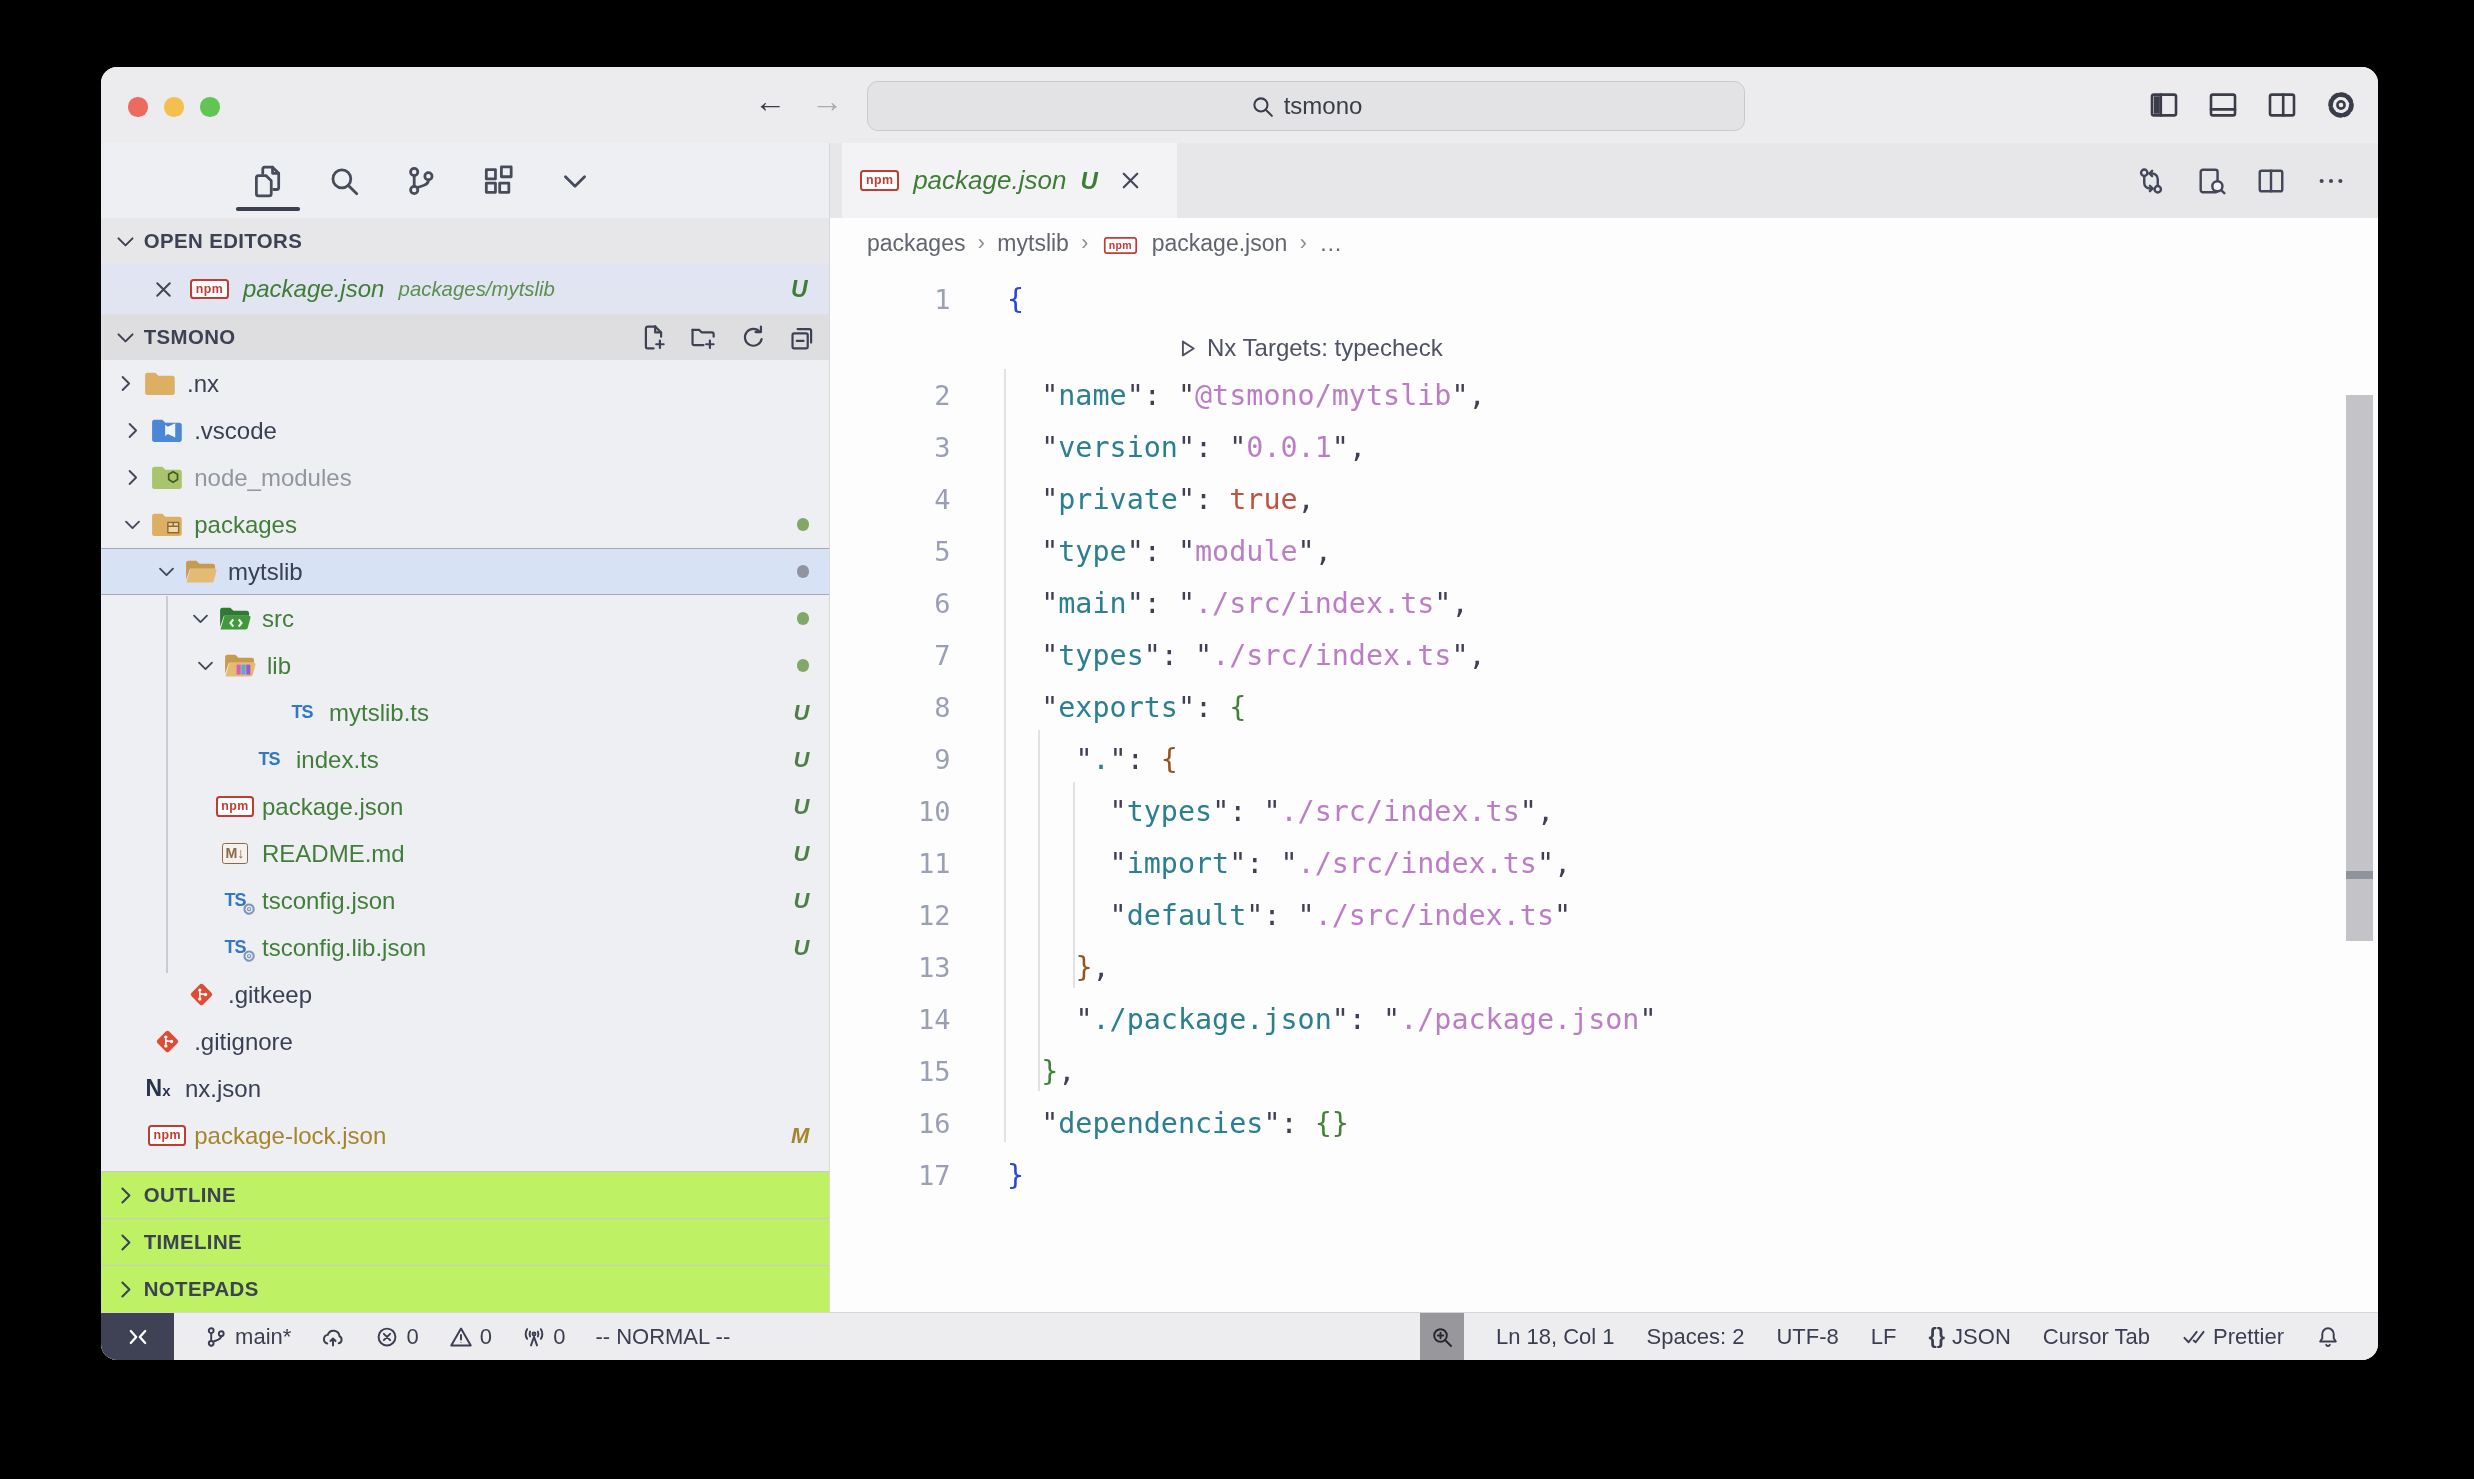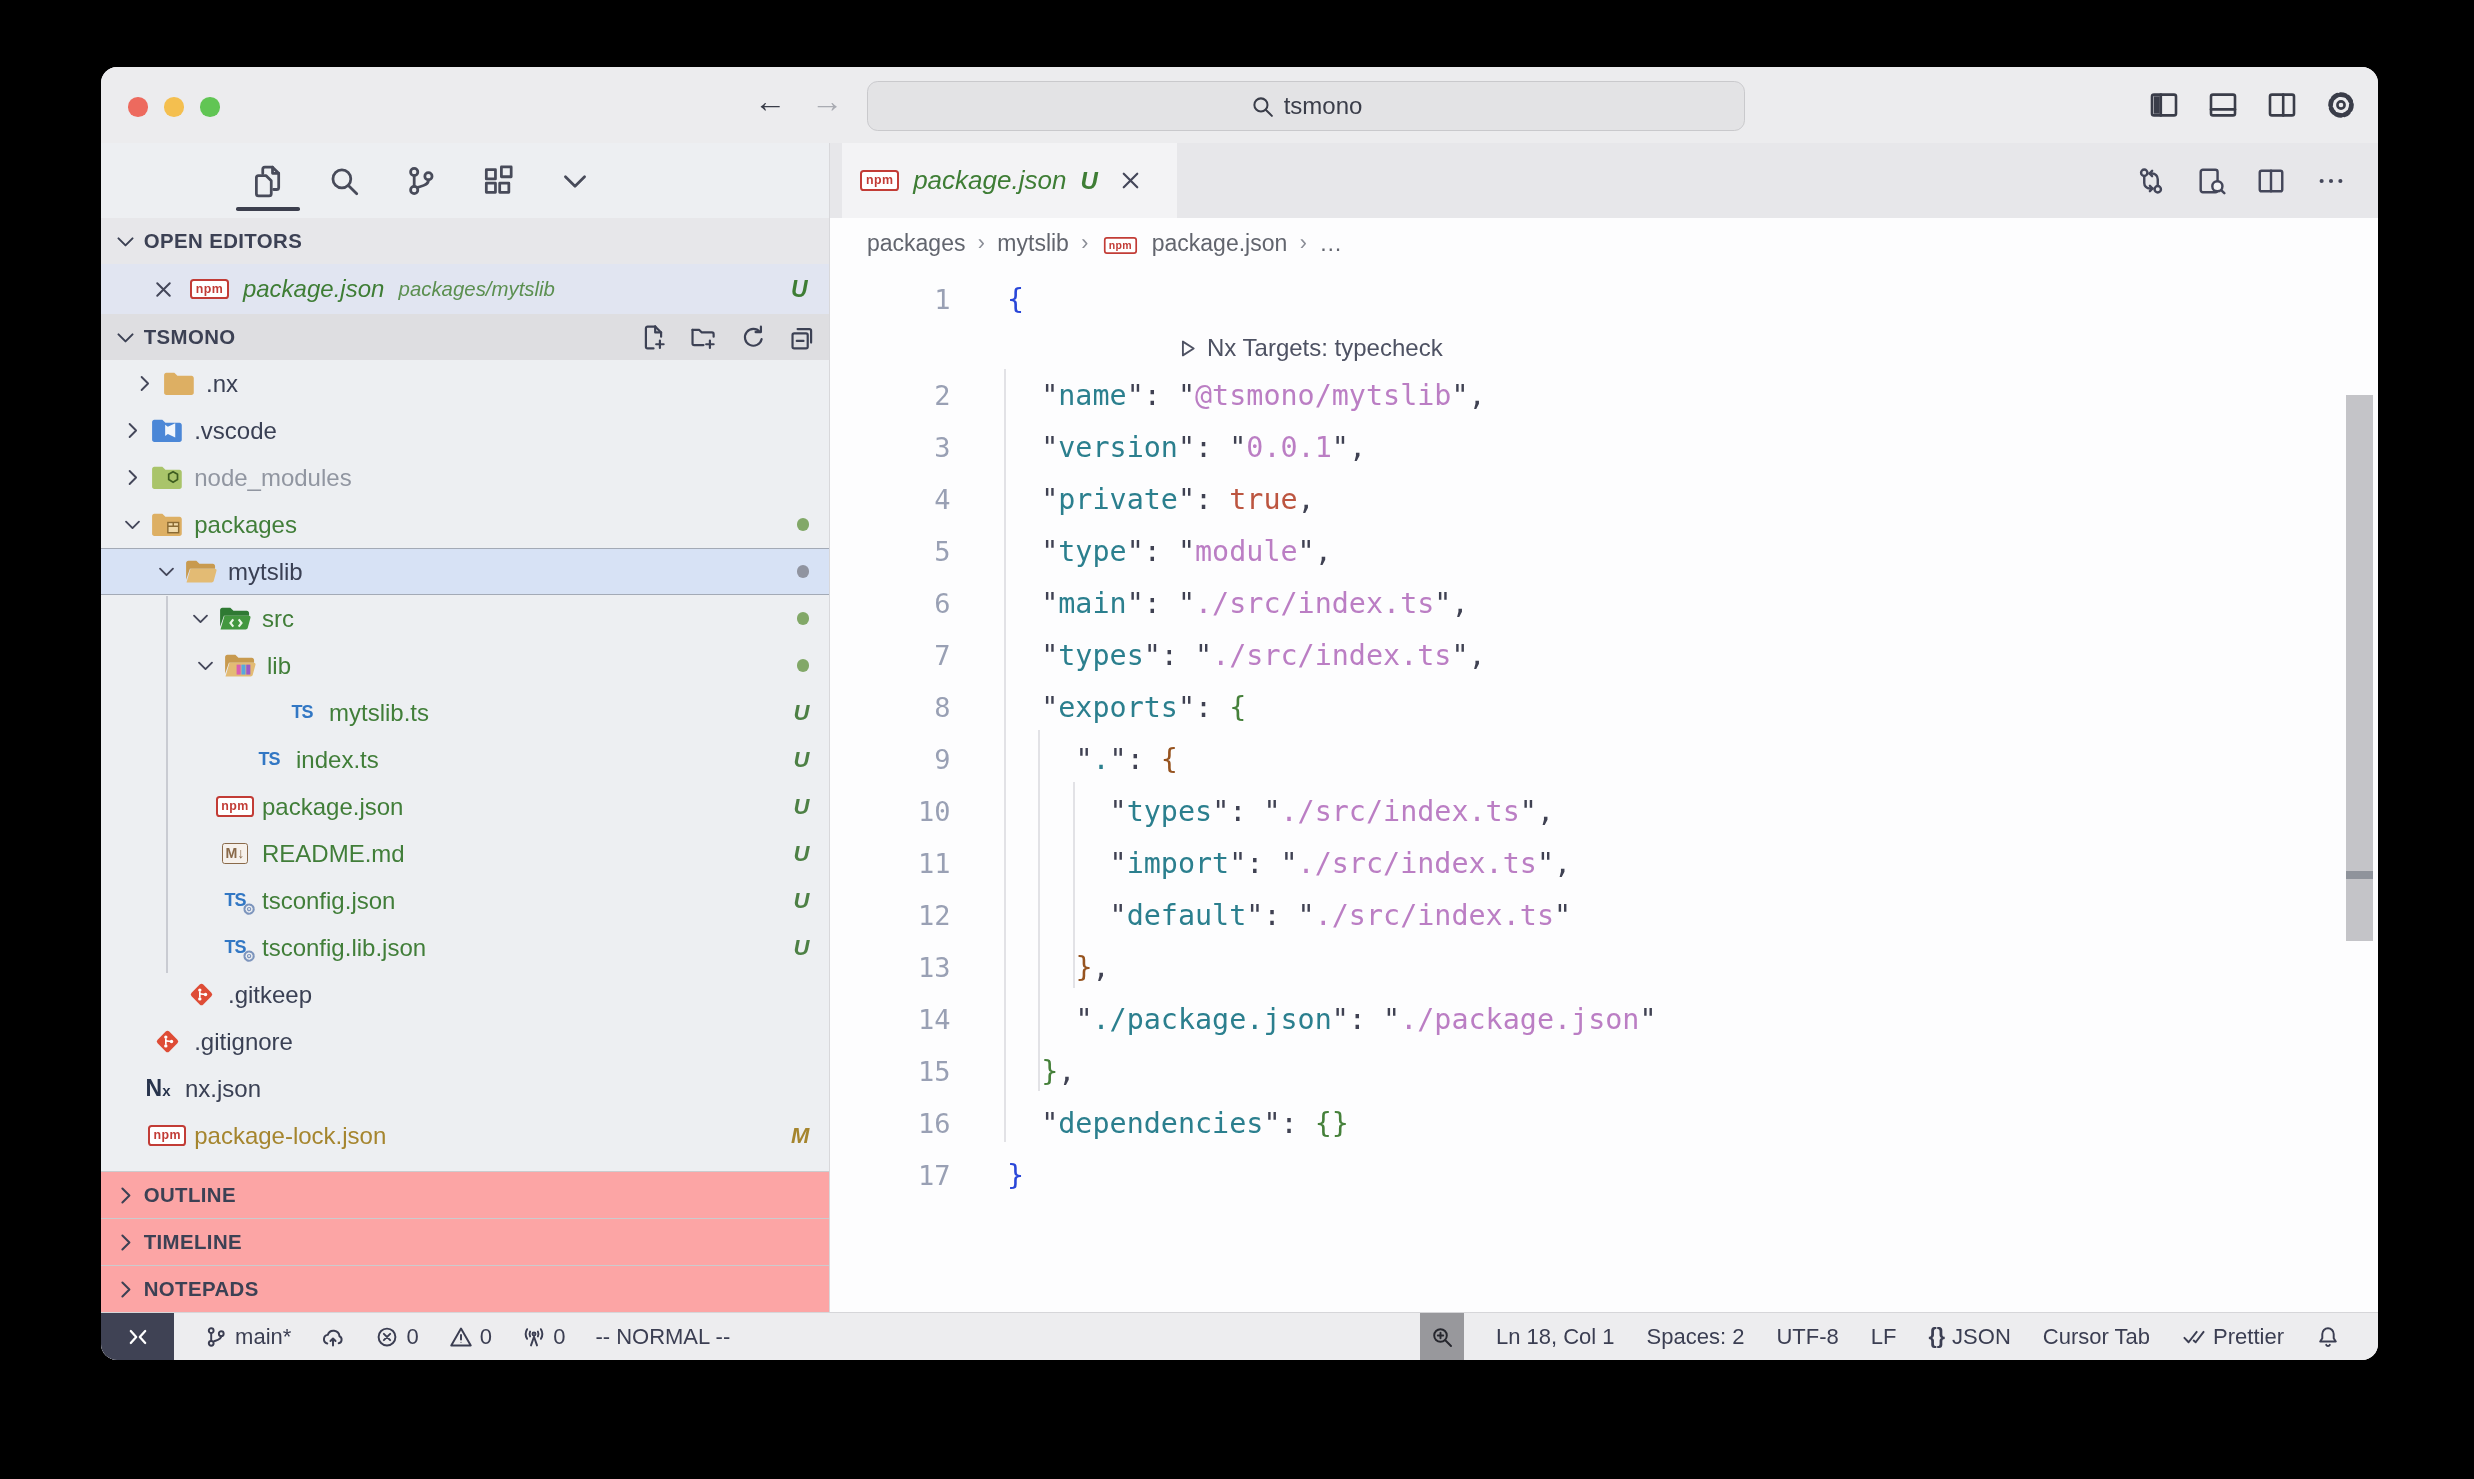--- a/index.html
+++ b/index.html
@@ -49,21 +49,21 @@
   .tree-label{font-size:24px;white-space:nowrap;}
   .c-dark{color:#3a4054;} .c-green{color:#417e39;} .c-gray{color:#9196a1;} .c-gold{color:#a5852e;}
   .tree-row.selected{background:#d7e2f5;border-top:1.8px solid #a3aab6;border-bottom:1.8px solid #a3aab6;}
   .badge{margin-left:auto;font-size:22px;font-weight:bold;}
   .badge.U{color:#4d8045;font-style:italic;}
   .badge.M{color:#a5852e;font-style:italic;}
   .dot{margin-left:auto;width:12.4px;height:12.4px;border-radius:50%;}
   .dot.g{background:#82a868;} .dot.y{background:#9094a0;}
   .tree-guide{position:absolute;width:1.8px;background:#c9cbd2;}
   .bottom-secs{position:absolute;left:0;right:0;bottom:0;}
-  .bottom-secs .sec-header{background:#fca5a5;border-top:1.8px solid #cbcbce;height:47px;}
+  .bottom-secs .sec-header{background:#bef264;border-top:1.8px solid #cbcbce;height:47px;}
   
   .editorpane{position:absolute;left:729px;top:76px;right:0;bottom:48px;background:#fdfdfe;}
   .tabstrip{position:absolute;left:0;top:0;right:0;height:75px;background:#e7e7ea;}
   .tab{position:absolute;left:12.4px;top:0;width:335px;height:75px;background:#f3f3f5;
     display:flex;align-items:center;padding:0 18px;gap:14.2px;}
   .tab-label{font-style:italic;font-size:26px;color:#3e7d35;}
   .tab-dirty{font-style:italic;font-size:24px;color:#3e7d35;font-weight:bold;}
   .tab .close{width:27px;height:27px;color:#44475a;margin-left:5.3px;}
   .tabstrip-icons{position:absolute;right:32px;top:0;height:75px;display:flex;align-items:center;gap:30px;color:#44475a;}
   .tabstrip-icons .icon{width:30px;height:30px;}
@@ -249,21 +249,21 @@
             <svg viewBox="0 0 16 16" fill="none" stroke="currentColor" stroke-width="1.3" stroke-linecap="round" stroke-linejoin="round">
               <rect x="1.5" y="5.5" width="9" height="9" rx="1"></rect>
               <path d="M4.5 3h7a1 1 0 0 1 1 1v7"></path>
               <path d="M4 10h4"></path>
             </svg>
           </span>
         </span>
     </div>
 
     <div class="tree" id="tree">
-        <div class="tree-row" style="padding-left:26px">
+        <div class="tree-row" style="padding-left:7px">
           <span class="chev icon">
             <svg viewBox="0 0 16 16" fill="none" stroke="currentColor" stroke-width="1.3" stroke-linecap="round" stroke-linejoin="round">
               <path d="M6 3.5L10.5 8 6 12.5"></path>
             </svg>
           </span>
           <span class="ticon icon">
             <svg viewBox="0 0 24 20">
               <path d="M1.5 4.2c0-.9.7-1.6 1.6-1.6h5.6l2.2 2.2h9.9c.9 0 1.6.7 1.6 1.6v10.4c0 .9-.7 1.6-1.6 1.6H3.1c-.9 0-1.6-.7-1.6-1.6z" fill="#ddaf63"></path>
             </svg>
           </span>

